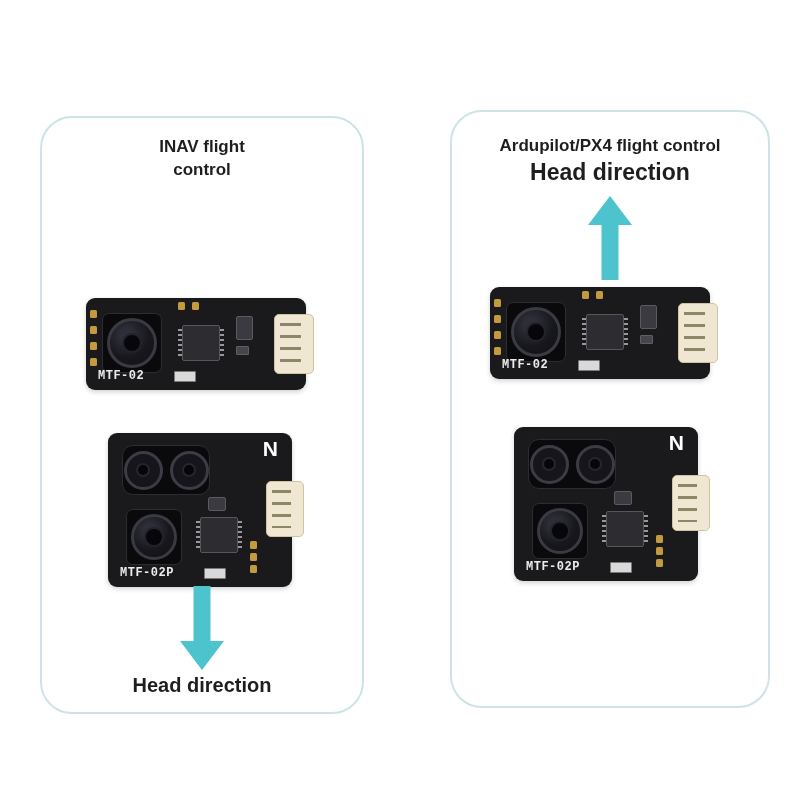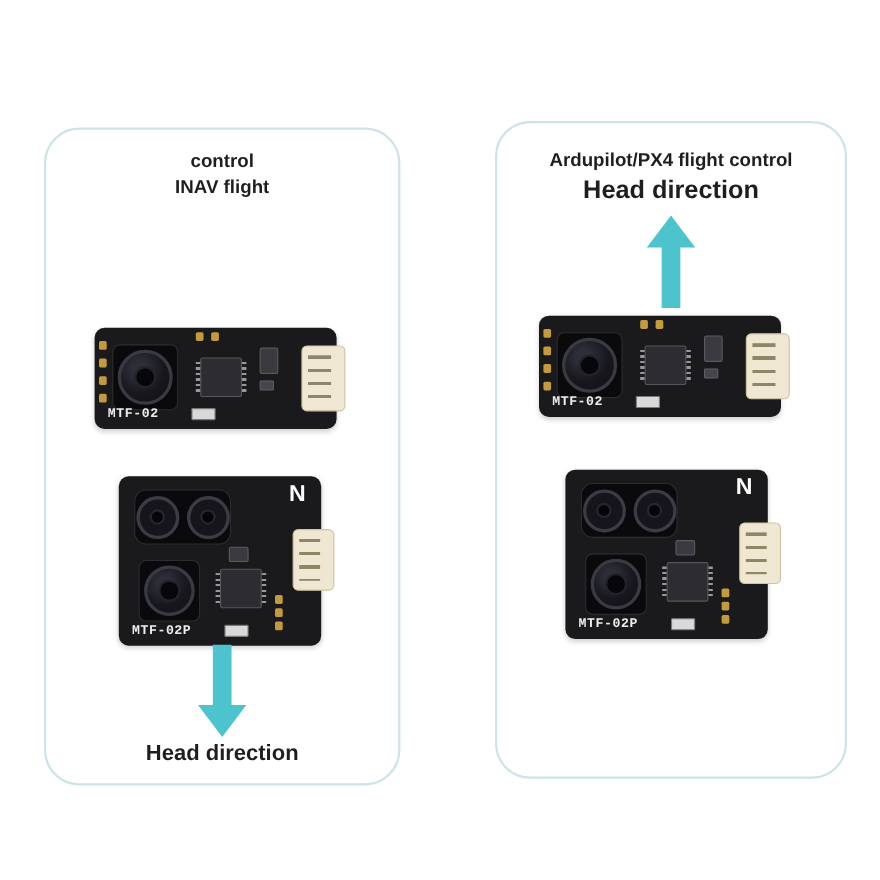--- a/index.html
+++ b/index.html
@@ -58,22 +58,22 @@
   .silk{position:absolute;left:12px;bottom:7px;font-family:"Liberation Mono",monospace;font-size:12px;font-weight:700;letter-spacing:.5px;color:var(--silk_text,#ececec);text-align:right;}
   .logo{position:absolute;right:14px;top:4px;font-size:21px;font-weight:800;color:#ffffff;}
 </style>
 </head>
 <body>
 
 <div class="canvas">
 
   <section class="panel panel-left">
     <div class="panel-title">
+      <span style="display:block">INAV flight</span>
       <span style="display:block">control</span>
-      <span style="display:block">INAV flight</span>
     </div>
 
     <div class="board b02-left">
       <span class="pad" style="left:4px;top:12px"></span>
       <span class="pad" style="left:4px;top:28px"></span>
       <span class="pad" style="left:4px;top:44px"></span>
       <span class="pad" style="left:4px;top:60px"></span>
       <span class="pad" style="left:92px;top:4px"></span>
       <span class="pad" style="left:106px;top:4px"></span>
       <div class="cam cam-02">

